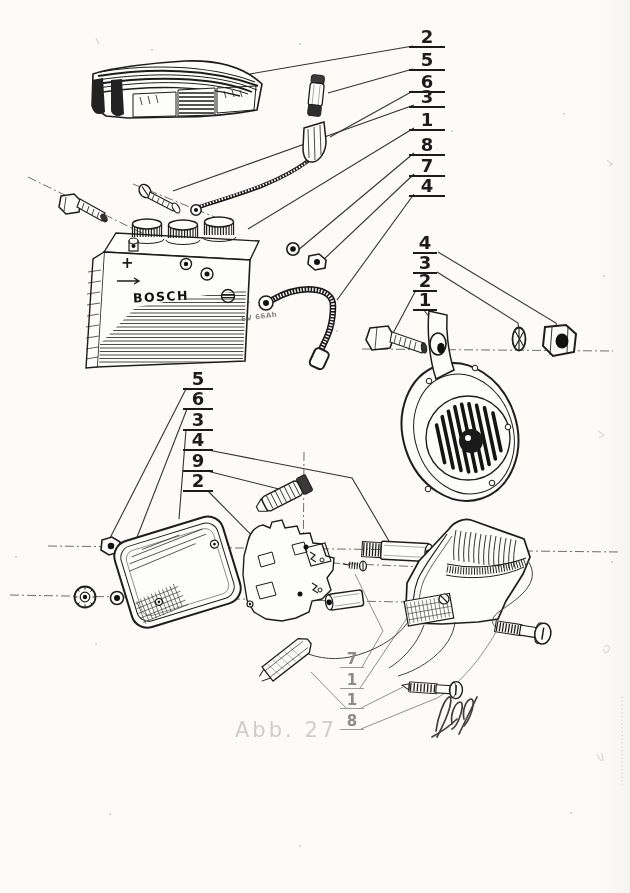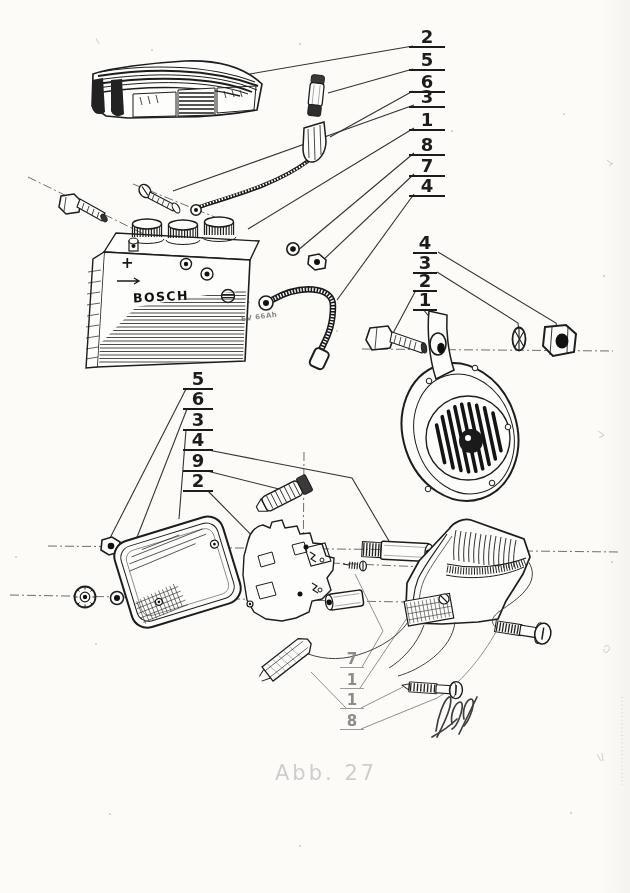--- a/index.html
+++ b/index.html
@@ -13,22 +13,22 @@
   .co.topg{width:36px;left:409px;}
   .co.horng{width:24px;left:413px;}
   .co.lampg{width:30px;left:183px;}
   .co.faint{width:24px;left:340px;color:#8c8c8c;border-bottom:1.6px solid #9a9a9a;
       font:600 15px/0.95 "DejaVu Sans",sans-serif;}
   .bosch{position:absolute;left:133px;top:289px;color:#101010;
       font:bold 12.5px "DejaVu Sans",sans-serif;letter-spacing:1.4px;transform:rotate(-3deg);}
   .plus{position:absolute;left:121px;top:254px;color:#181818;font:bold 15px "DejaVu Sans",sans-serif;}
   .spec{position:absolute;left:241px;top:313px;color:#4a4a4a;opacity:.65;
       font:bold 7px "DejaVu Sans",sans-serif;transform:rotate(-8deg);letter-spacing:.5px;}
-  .caption{position:absolute;left:235px;top:761px;color:#c9c9c9;
-      font:400 21px "DejaVu Sans",sans-serif;letter-spacing:3px;opacity:.9;margin-left:40px;}
+  .caption{position:absolute;left:235px;top:718px;color:#c9c9c9;
+      font:400 21px "DejaVu Sans",sans-serif;letter-spacing:3px;opacity:.9;}
 </style>
 </head>
 <body>
 
 <div class="page">
 
 <svg class="art" width="630" height="893" viewBox="0 0 630 893">
 
   <g stroke="#4a4a4a" stroke-width="0.8" fill="none" stroke-dasharray="9 3 2 3">
     <path d="M28,177 L152,238"></path>

